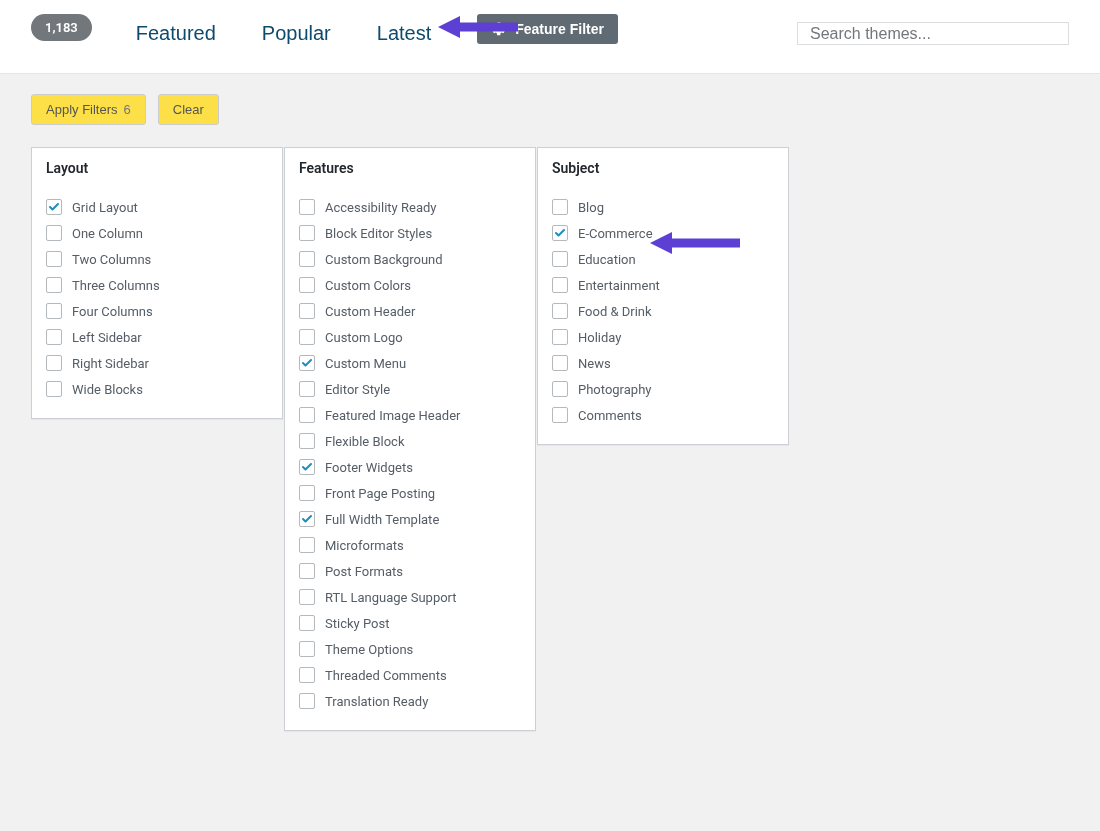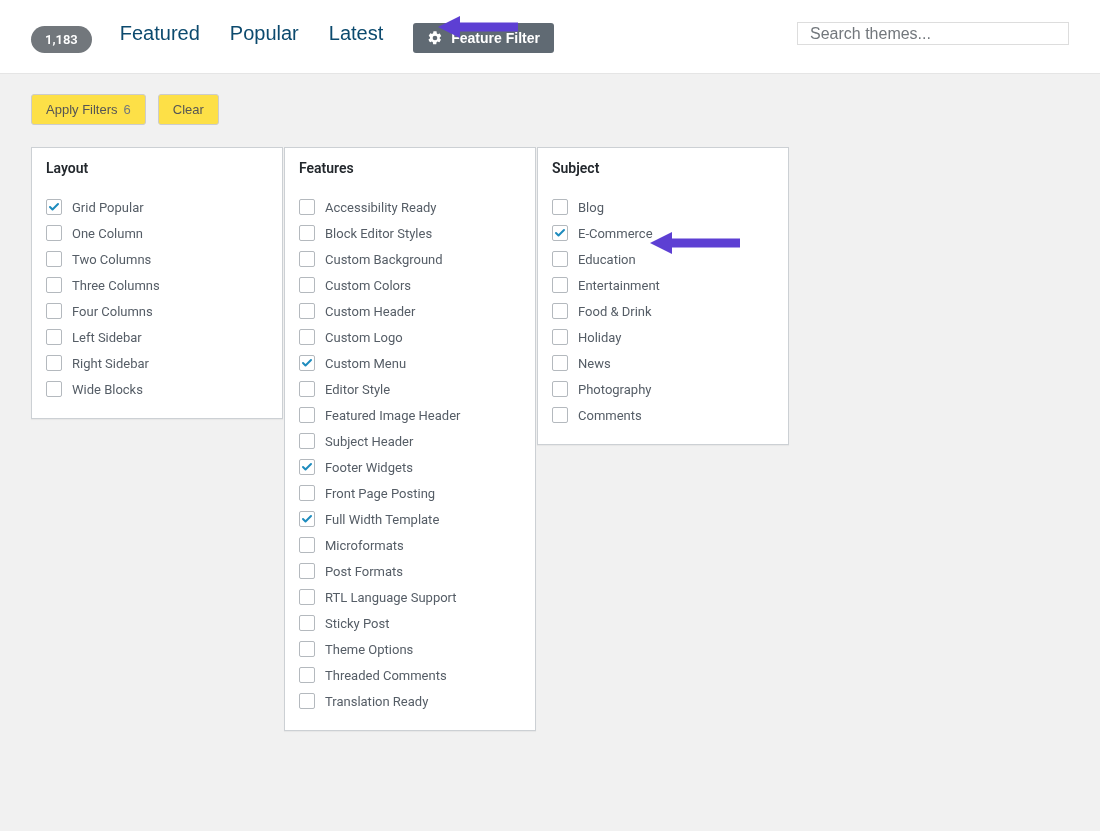--- a/index.html
+++ b/index.html
@@ -20,22 +20,22 @@
   background: #fff;
   border-bottom: 1px solid #e5e5e5;
   padding: 14px 31px 20px 31px;
   display: flex;
   align-items: center;
   justify-content: space-between;
   position: relative;
 }
 .header-left {
   display: flex;
-  align-items: flex-end;
-  gap: 2px;
+  align-items: flex-start;
+  gap: 18px;
 }
 .count-badge {
   background: #72777c;
   color: #fff;
   font-weight: 600;
   font-size: 13px;
   border-radius: 30px;
   padding: 6px 14px;
   margin-right: 12px;
 }
@@ -197,21 +197,21 @@
 
     <div class="filter-panel">
       <div class="panel-title">Layout</div>
       <div class="check-list">
           <div class="check-row">
             <span class="checkbox checked">
               <svg width="12" height="12" viewBox="0 0 24 24" fill="none" stroke="#1e8cbe" stroke-width="4" stroke-linecap="round" stroke-linejoin="round">
                 <polyline points="20 6 9 17 4 12"></polyline>
               </svg>
             </span>
-            <span class="check-label">Grid Popular</span>
+            <span class="check-label">Grid Layout</span>
           </div>
           <div class="check-row">
             <span class="checkbox"></span>
             <span class="check-label">One Column</span>
           </div>
           <div class="check-row">
             <span class="checkbox"></span>
             <span class="check-label">Two Columns</span>
           </div>
           <div class="check-row">
@@ -275,21 +275,21 @@
           <div class="check-row">
             <span class="checkbox"></span>
             <span class="check-label">Editor Style</span>
           </div>
           <div class="check-row">
             <span class="checkbox"></span>
             <span class="check-label">Featured Image Header</span>
           </div>
           <div class="check-row">
             <span class="checkbox"></span>
-            <span class="check-label">Subject Header</span>
+            <span class="check-label">Flexible Block</span>
           </div>
           <div class="check-row">
             <span class="checkbox checked">
               <svg width="12" height="12" viewBox="0 0 24 24" fill="none" stroke="#1e8cbe" stroke-width="4" stroke-linecap="round" stroke-linejoin="round">
                 <polyline points="20 6 9 17 4 12"></polyline>
               </svg>
             </span>
             <span class="check-label">Footer Widgets</span>
           </div>
           <div class="check-row">

